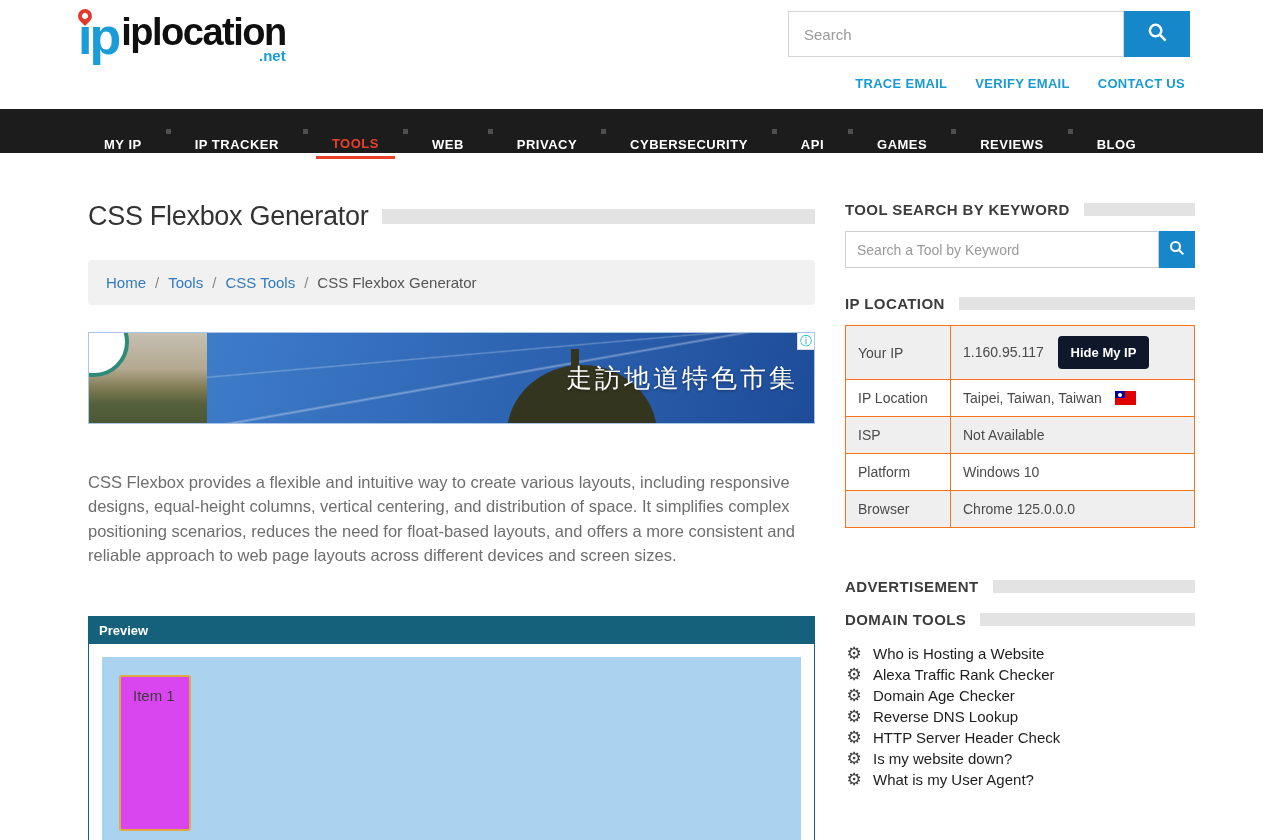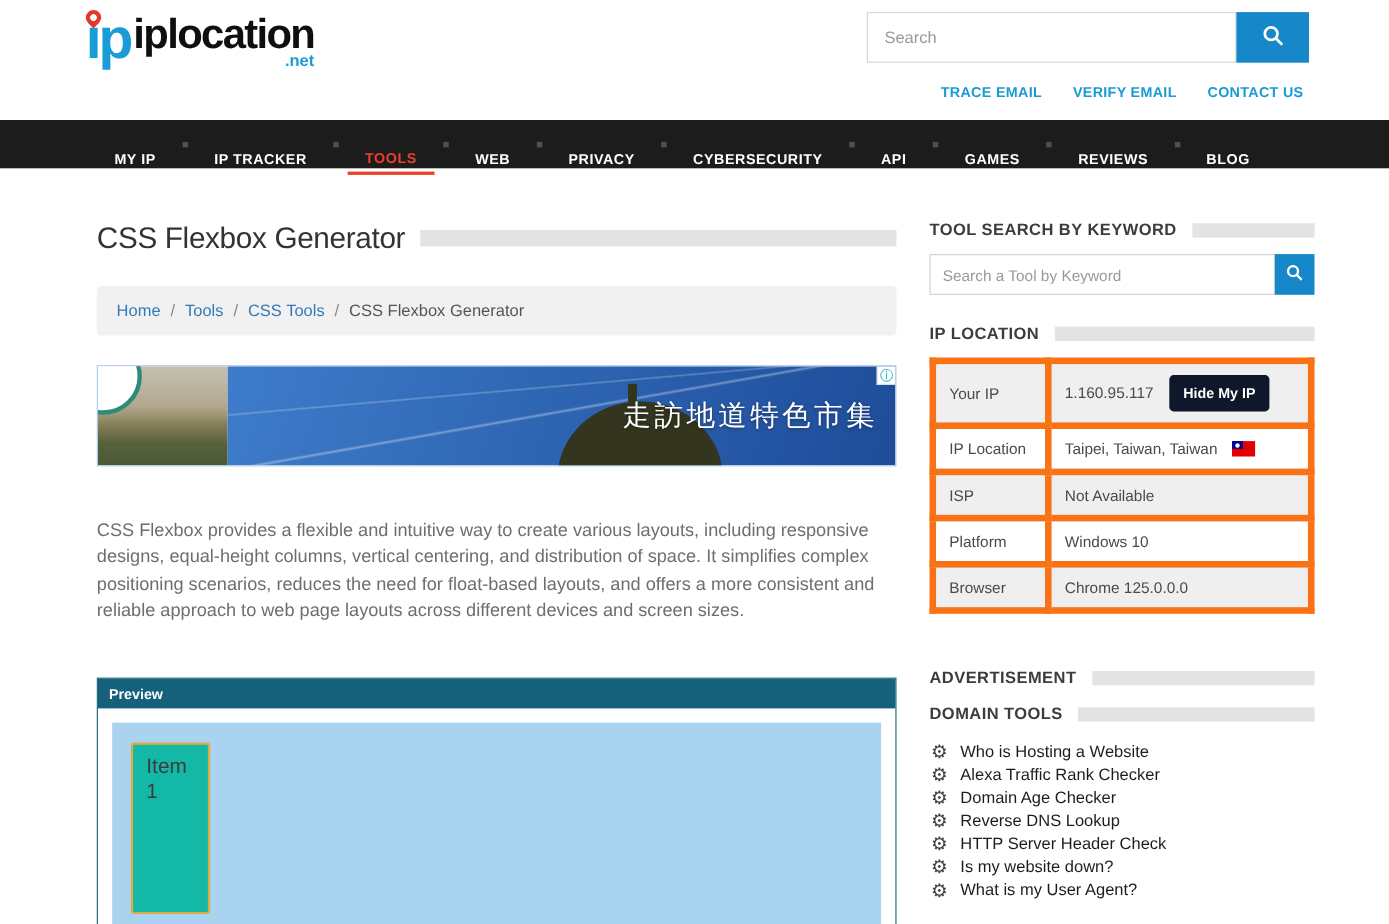--- a/index.html
+++ b/index.html
@@ -75,34 +75,34 @@
     border-bottom:1px solid #dcdcdc; }
 
   
   .desc { margin-top:46px; font-size:16.5px; line-height:1.48; color:#6e6e6e; }
 
   
   .preview { margin-top:48px; border:1px solid #15607a; }
   .preview-head { background:#15607a; color:#fff; font-size:13px; font-weight:700; padding:6px 10px; }
   .preview-body { padding:13px; }
   .flex-container { background:#a9d3ee; height:193px; display:flex; align-items:stretch; }
-  .flex-item { width:72px; margin:18px 0 19px 17px; background:#14b8a6; border:2px solid #dfa946;
-    border-radius:3px; padding:10px 12px; font-size:19px; color:#3c3c3c; }
+  .flex-item { width:72px; margin:18px 0 19px 17px; background:#d946ef; border:2px solid #dfa946;
+    border-radius:3px; padding:10px 12px; font-size:15px; color:#3c3c3c; }
 
   
   .tool-search { margin-top:13px; display:flex; }
   .tool-search input { flex:1; height:37px; border:1px solid #cfcfcf; padding:0 11px; font-size:14px;
     color:#333; outline:none; font-family:"Liberation Sans",sans-serif; }
   .tool-search input::placeholder { color:#9a9a9a; }
   .tool-search button { width:36px; height:37px; background:#1687c9; border:none; cursor:pointer;
     display:flex; align-items:center; justify-content:center; }
 
   .ip-heading { margin-top:27px; }
   .ip-table { margin-top:13px; width:100%; border-collapse:collapse; font-size:14px; }
-  .ip-table td { border:6px solid #f97316; padding:10px 12px; color:#4a4a4a; vertical-align:middle; }
+  .ip-table td { border:1px solid #f97316; padding:10px 12px; color:#4a4a4a; vertical-align:middle; }
   .ip-table tr:nth-child(odd) { background:#efefef; }
   .ip-table tr:nth-child(even) { background:#fff; }
   .ip-table .lbl { width:105px; }
   .btn-hide-ip { background:#0f172a; color:#fff; font-weight:700; font-size:13px; border:none;
     border-radius:4px; padding:9px 13px; margin-left:10px; cursor:pointer; font-family:"Liberation Sans",sans-serif; }
   .flag-tw { display:inline-block; position:relative; width:21px; height:14px; background:#e10000;
     margin-left:9px; vertical-align:-2px; }
   .flag-tw::before { content:""; position:absolute; left:0; top:0; width:10.5px; height:7px; background:#000095; }
   .flag-tw::after { content:""; position:absolute; left:3px; top:1.5px; width:4px; height:4px;
     border-radius:50%; background:#fff; }

